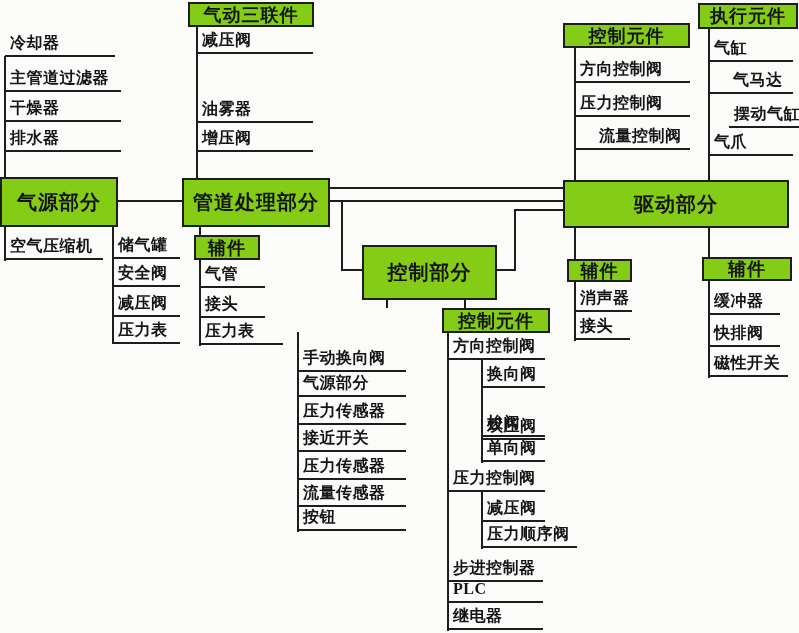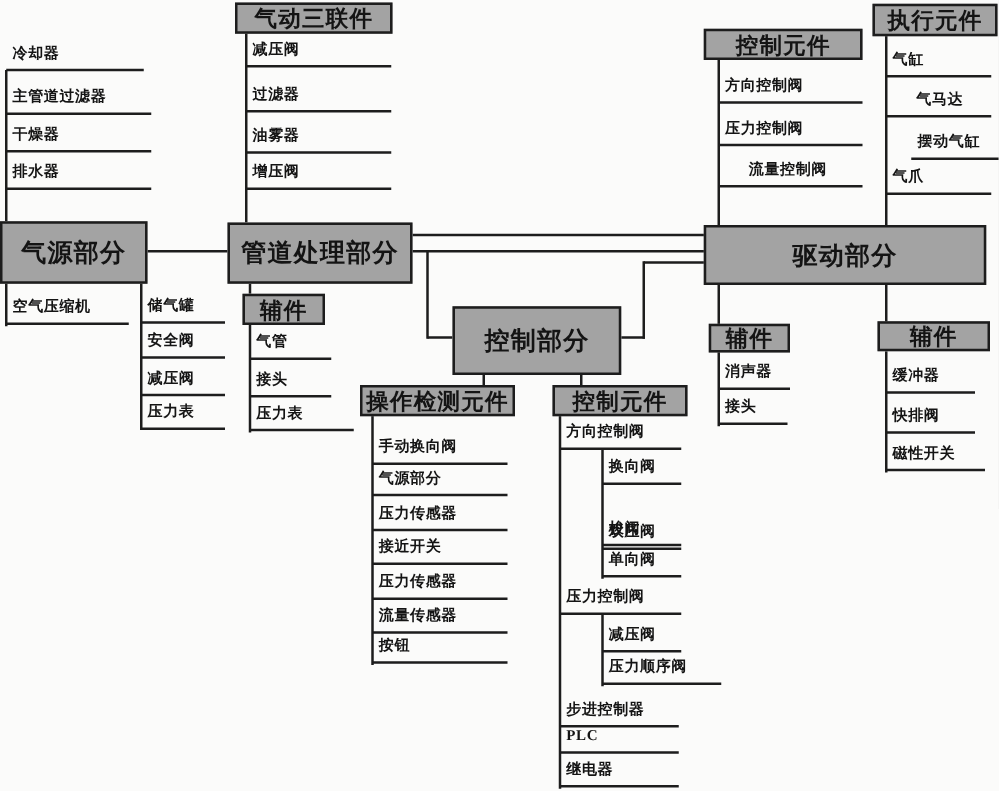--- a/index.html
+++ b/index.html
@@ -6,29 +6,29 @@
   body{background:#e8e8e8;}
   #stage{
     position:relative;width:799px;height:633px;background:#fbfbfa;
     font-family:"Liberation Serif","DejaVu Serif",serif;
     color:#141414;overflow:hidden;
   }
   #lines{position:absolute;left:0;top:0;width:799px;height:633px;}
   .box{
     position:absolute;box-sizing:border-box;border:2px solid #1d1d1d;
     display:flex;align-items:center;justify-content:center;
-    font-weight:bold;background:#a3a3a3;white-space:nowrap;
+    font-weight:bold;background:#84cc16;white-space:nowrap;
     letter-spacing:1px;z-index:2;
   }
   .box.big{font-size:20px;}
   .box.small{font-size:18px;}
   .item{
     position:absolute;box-sizing:border-box;
     border-bottom:2px solid #1d1d1d;
-    font-weight:bold;font-size:12px;letter-spacing:0.5px;
+    font-weight:bold;font-size:16px;letter-spacing:0.5px;
     white-space:nowrap;overflow:visible;
     display:flex;align-items:flex-end;
     padding:0 0 1px 5px;height:25px;line-height:23px;z-index:1;
   }
 </style>
 </head>
 <body>
 
 <div id="stage">
 
@@ -76,41 +76,39 @@
     </g>
   </svg>
 
   <div class="box big" style="left:0;top:177;width:118px;height:50px;left:0px;top:177px;">气源部分</div>
   <div class="box big" style="left:182px;top:178px;width:148px;height:49px;">管道处理部分</div>
   <div class="box big" style="left:362px;top:245px;width:135px;height:55px;">控制部分</div>
   <div class="box big" style="left:563px;top:180px;width:226px;height:48px;">驱动部分</div>
 
   <div class="box small" style="left:188px;top:2px;width:126px;height:25px;">气动三联件</div>
   <div class="box small" style="left:194px;top:235px;width:66px;height:25px;">辅件</div>
-  <div class="box small" style="left:288px;top:308px;width:124px;height:25px;">操作检测元件</div>
   <div class="box small" style="left:442px;top:308px;width:108px;height:25px;">控制元件</div>
   <div class="box small" style="left:563px;top:23px;width:127px;height:25px;">控制元件</div>
   <div class="box small" style="left:698px;top:3px;width:100px;height:26px;">执行元件</div>
   <div class="box small" style="left:567px;top:259px;width:65px;height:23px;">辅件</div>
   <div class="box small" style="left:702px;top:257px;width:90px;height:24px;">辅件</div>
 
   <div class="item" style="left:5px;top:32px;width:110px;">冷却器</div>
   <div class="item" style="left:5px;top:67px;width:116px;">主管道过滤器</div>
   <div class="item" style="left:5px;top:97px;width:116px;">干燥器</div>
   <div class="item" style="left:5px;top:127px;width:116px;">排水器</div>
 
   <div class="item" style="left:5px;top:235px;width:98px;">空气压缩机</div>
 
   <div class="item" style="left:113px;top:234px;width:67px;">储气罐</div>
   <div class="item" style="left:113px;top:262px;width:67px;">安全阀</div>
   <div class="item" style="left:113px;top:292px;width:67px;">减压阀</div>
   <div class="item" style="left:113px;top:319px;width:67px;">压力表</div>
 
   <div class="item" style="left:197px;top:29px;width:116px;">减压阀</div>
-  <div class="item" style="left:197px;top:65px;width:116px;">过滤器</div>
   <div class="item" style="left:197px;top:98px;width:116px;">油雾器</div>
   <div class="item" style="left:197px;top:127px;width:116px;">增压阀</div>
 
   <div class="item" style="left:200px;top:263px;width:65px;">气管</div>
   <div class="item" style="left:200px;top:293px;width:65px;">接头</div>
   <div class="item" style="left:200px;top:320px;width:83px;">压力表</div>
 
   <div class="item" style="left:298px;top:347px;width:108px;">手动换向阀</div>
   <div class="item" style="left:298px;top:372px;width:108px;">气源部分</div>
   <div class="item" style="left:298px;top:400px;width:108px;">压力传感器</div>

